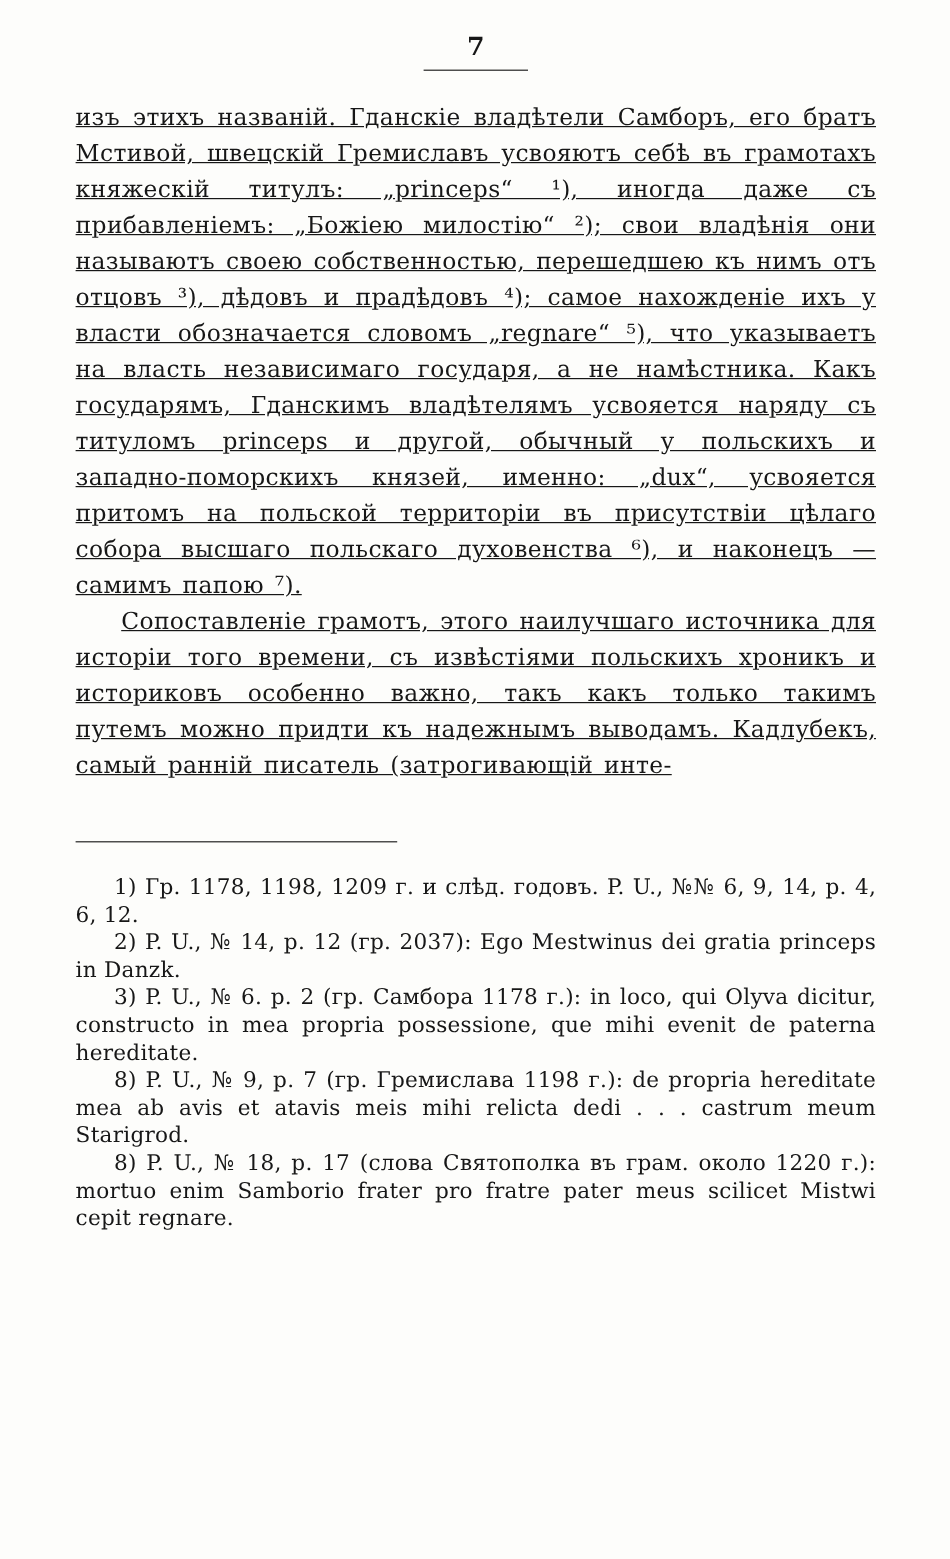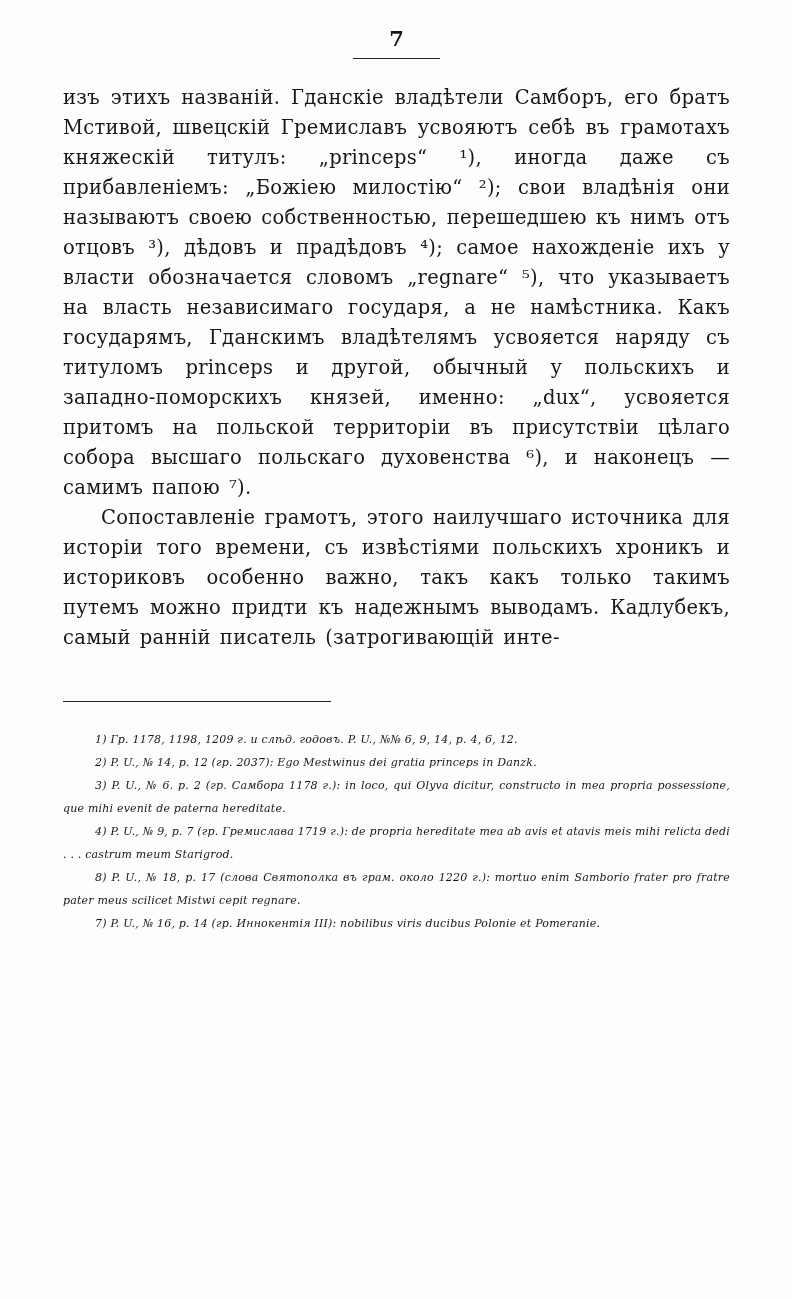--- a/index.html
+++ b/index.html
@@ -33,36 +33,36 @@
   }
   .body-text {
     font-size: 19.5px;
     line-height: 30px;
     text-align: justify;
     letter-spacing: 0.3px;
     word-spacing: 2.5px;
   }
   .para {
     margin: 0;
+    text-decoration: underline;
   }
   .para.indent {
     text-indent: 38px;
   }
   .footnote-rule {
     width: 268px;
     height: 0;
     border-top: 1.6px solid #242424;
     margin: 48px 0 26px 0;
   }
   .footnotes {
-    font-size: 11px;
+    font-size: 18px;
     line-height: 23px;
     text-align: justify;
     letter-spacing: 0.2px;
-    font-style: italic;
   }
   .footnote {
     margin: 0;
     text-indent: 32px;
   }
 </style>
 </head>
 <body>
 
 <div class="page">
@@ -75,18 +75,17 @@
     <p class="para">изъ этихъ названій. Гданскіе владѣтели Самборъ, его братъ Мстивой, швецскій Гремиславъ усвояютъ себѣ въ грамотахъ княжескій титулъ: „princeps“ ¹), иногда даже съ прибавленіемъ: „Божіею милостію“ ²); свои владѣнія они называютъ своею собственностью, перешедшею къ нимъ отъ отцовъ ³), дѣдовъ и прадѣдовъ ⁴); самое нахожденіе ихъ у власти обозначается словомъ „regnare“ ⁵), что указываетъ на власть независимаго государя, а не намѣстника. Какъ государямъ, Гданскимъ владѣтелямъ усвояется наряду съ титуломъ princeps и другой, обычный у польскихъ и западно-поморскихъ князей, именно: „dux“, усвояется притомъ на польской территоріи въ присутствіи цѣлаго собора высшаго польскаго духовенства ⁶), и наконецъ — самимъ папою ⁷).</p>
     <p class="para indent">Сопоставленіе грамотъ, этого наилучшаго источника для исторіи того времени, съ извѣстіями польскихъ хроникъ и историковъ особенно важно, такъ какъ только такимъ путемъ можно придти къ надежнымъ выводамъ. Кадлубекъ, самый ранній писатель (затрогивающій инте-</p>
   </div>
 
   <div class="footnote-rule"></div>
 
   <div class="footnotes">
     <p class="footnote">1) Гр. 1178, 1198, 1209 г. и слѣд. годовъ. P. U., №№ 6, 9, 14, p. 4, 6, 12.</p>
     <p class="footnote">2) P. U., № 14, p. 12 (гр. 2037): Ego Mestwinus dei gratia princeps in Danzk.</p>
     <p class="footnote">3) P. U., № 6. p. 2 (гр. Самбора 1178 г.): in loco, qui Olyva dicitur, constructo in mea propria possessione, que mihi evenit de paterna hereditate.</p>
-    <p class="footnote">4) P. U., № 9, p. 7 (гр. Гремислава 1719 г.): de propria hereditate mea ab avis et atavis meis mihi relicta dedi . . . castrum meum Starigrod.</p>
+    <p class="footnote">8) P. U., № 9, p. 7 (гр. Гремислава 1198 г.): de propria hereditate mea ab avis et atavis meis mihi relicta dedi . . . castrum meum Starigrod.</p>
     <p class="footnote">8) P. U., № 18, p. 17 (слова Святополка въ грам. около 1220 г.): mortuo enim Samborio frater pro fratre pater meus scilicet Mistwi cepit regnare.</p>
-    <p class="footnote">7) P. U., № 16, p. 14 (гр. Иннокентія III): nobilibus viris ducibus Polonie et Pomeranie.</p>
   </div>
 
 </div>
 
 </body></html>

